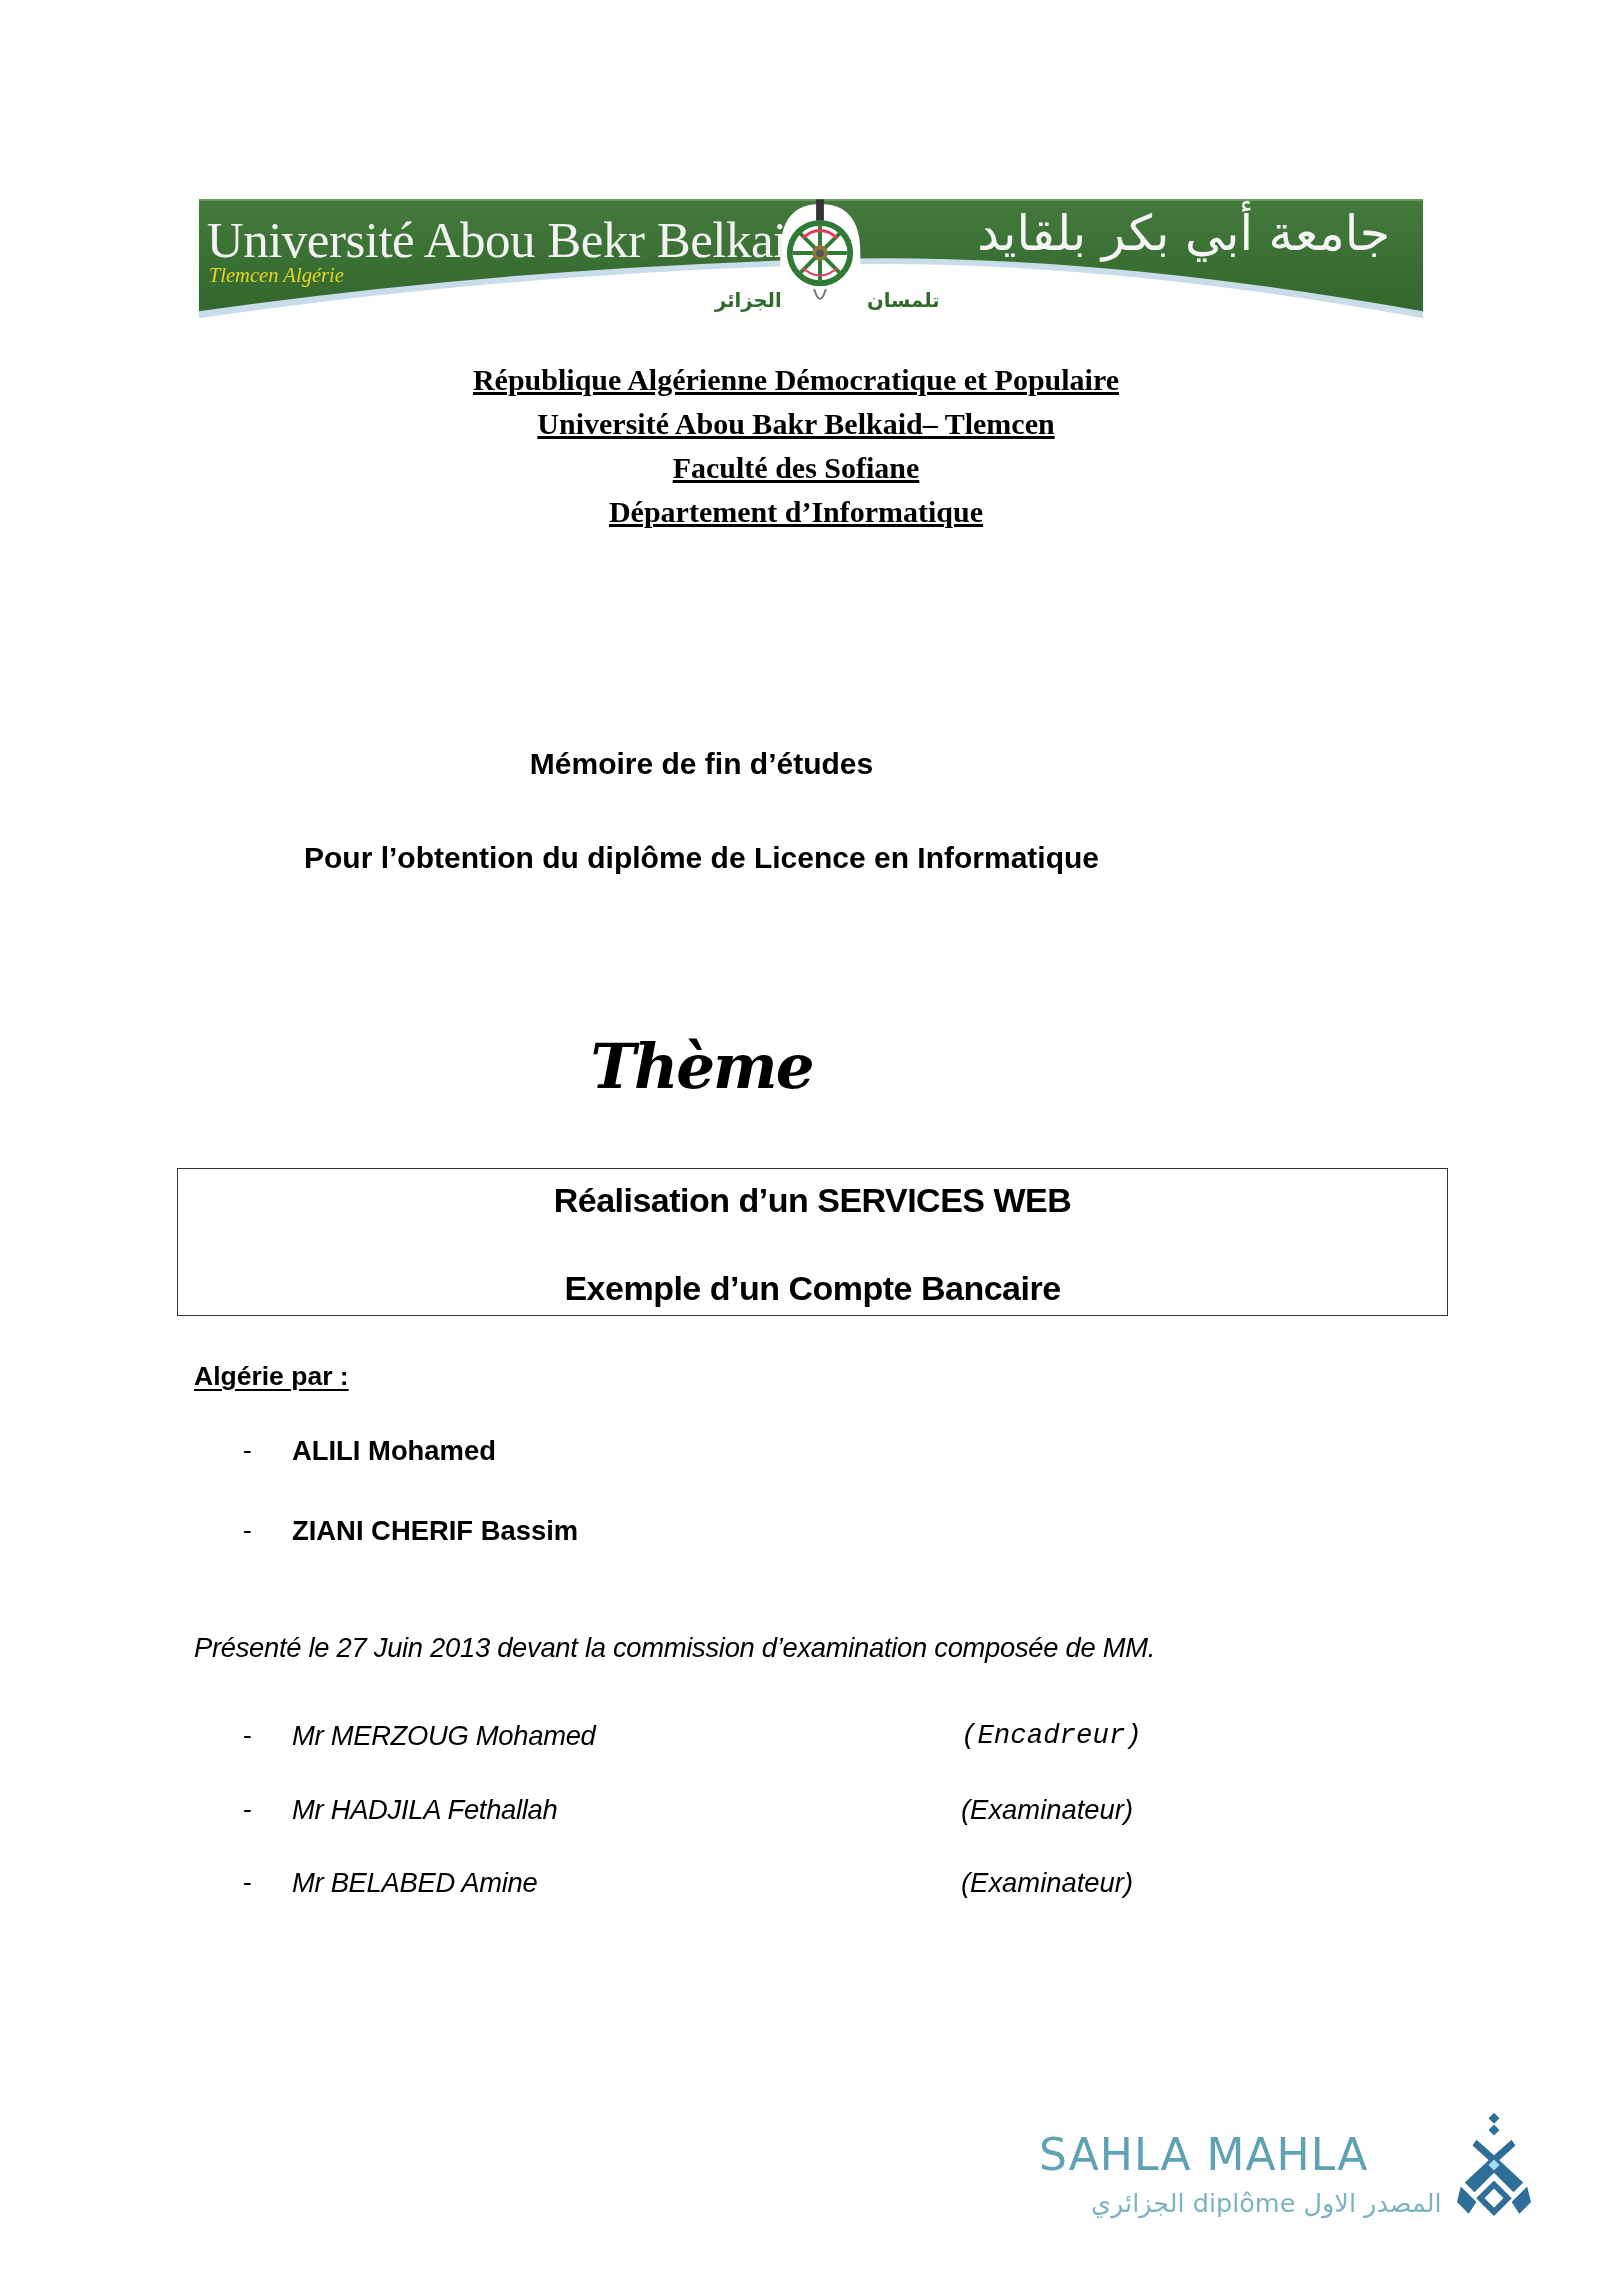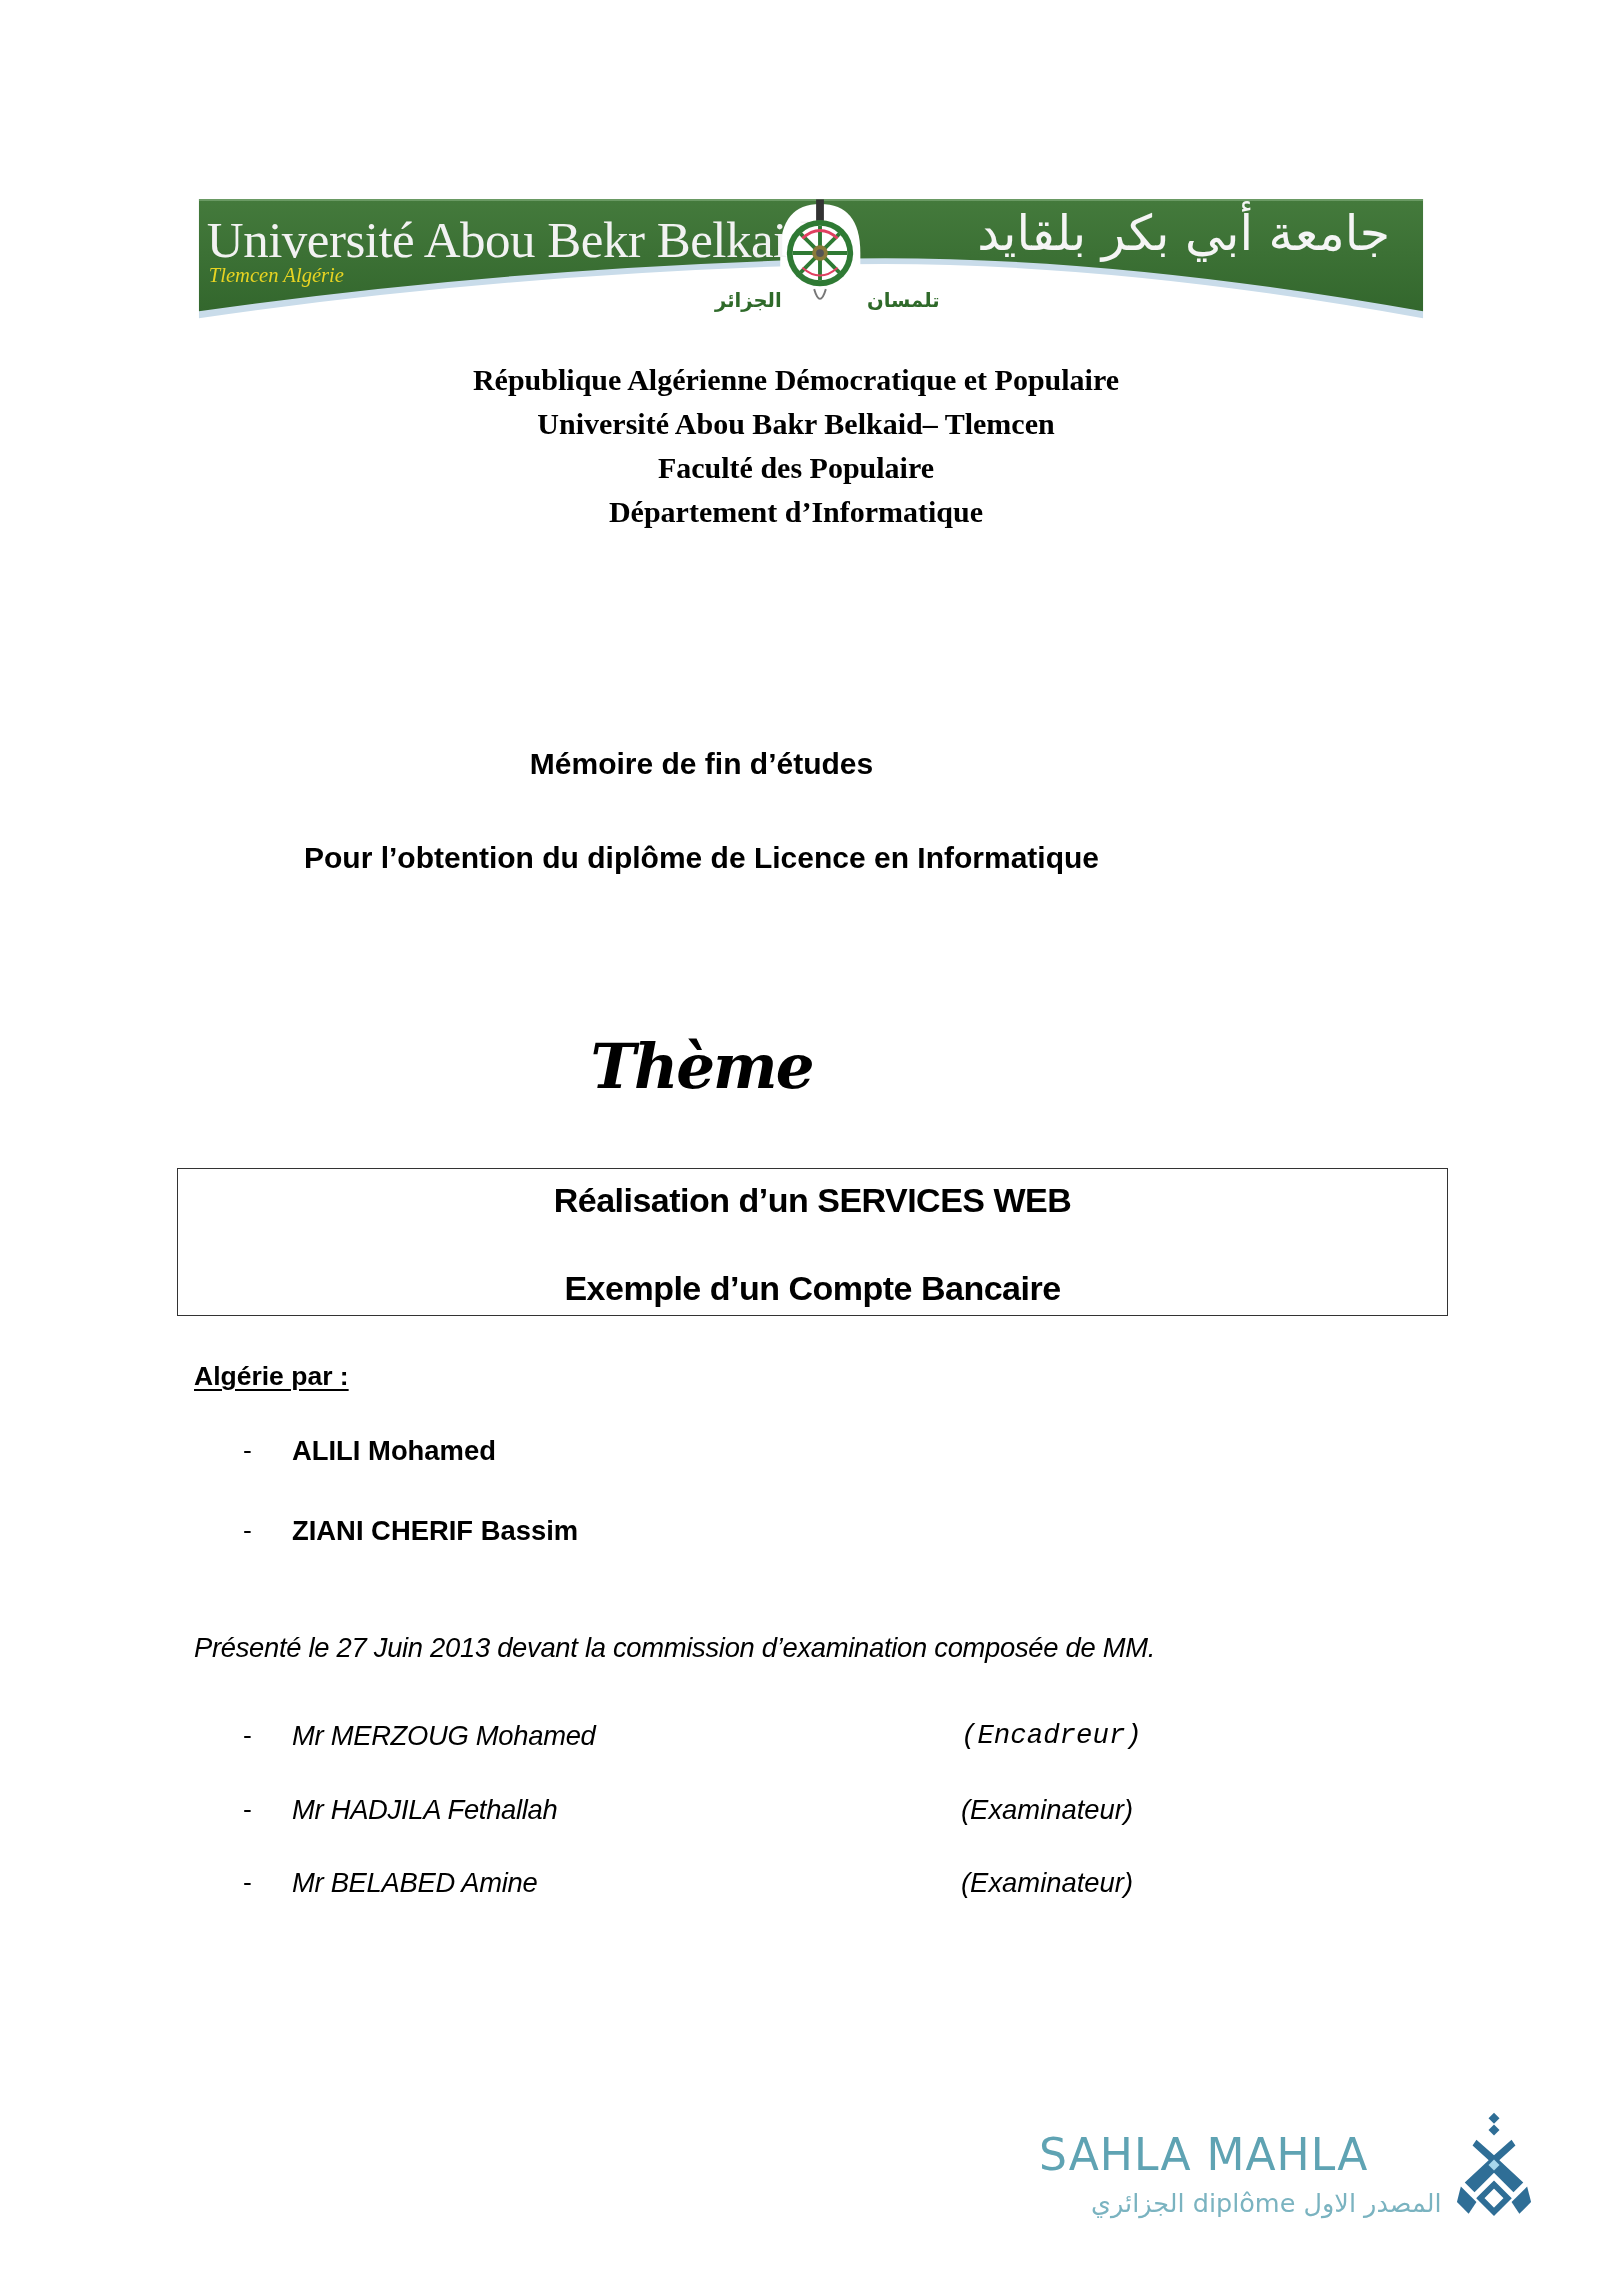--- a/index.html
+++ b/index.html
@@ -8,21 +8,21 @@
 
   
   #banner { left: 197px; top: 199px; width: 1228px; height: 127px; }
   #banner svg { display: block; }
   .banner-fr { left: 9.8px; top: 11.8px; font-family: "Liberation Serif", serif; font-size: 51px; color: #f2f2f2; letter-spacing: -0.5px; white-space: nowrap; }
   .banner-sub { left: 11.8px; top: 65px; font-family: "Liberation Serif", serif; font-style: italic; font-size: 20.6px; color: #e8d422; white-space: nowrap; }
   .banner-ar { right: 35px; top: 5.9px; font-family: "DejaVu Sans", sans-serif; font-size: 49px; color: #f5f5f5; white-space: nowrap; direction: rtl; }
   .banner-ar-small { top: 90px; font-family: "DejaVu Sans", sans-serif; font-weight: bold; font-size: 19.6px; color: #2f6a2a; white-space: nowrap; direction: rtl; }
 
   
-  .serif-head { left: 0; width: 1592px; text-align: center; font-family: "Liberation Serif", serif; font-weight: bold; font-size: 30px; line-height: 44px; }
+  .serif-head { left: 0; width: 1592px; text-align: center; font-family: "Liberation Serif", serif; font-weight: bold; font-size: 30px; line-height: 44px; text-decoration: underline; }
 
   .sans { font-family: "Liberation Sans", sans-serif; }
   .center { left: 0; width: 1403px; text-align: center; }
   .memoire { font-weight: bold; font-size: 30px; }
 
   .theme-word { font-family: "DejaVu Serif", serif; font-style: italic; font-weight: bold; font-size: 61px; letter-spacing: -2px; }
 
   #theme-box { left: 177px; top: 1168px; width: 1271px; height: 148px; border: 1.5px solid #333; box-sizing: border-box; }
   .box-line { left: 0; width: 100%; text-align: center; font-family: "Liberation Sans", sans-serif; font-weight: bold; font-size: 34px; letter-spacing: -0.5px; }
 
@@ -76,21 +76,21 @@
     <circle cx="40" cy="55" r="8" fill="#8a7a3a"></circle>
     <circle cx="40" cy="55" r="4" fill="#555"></circle>
     <path d="M34,92 Q40,112 46,92" stroke="#777" stroke-width="2" fill="none"></path>
   </svg>
   <span class="abs banner-ar-small" style="left:518px;">الجزائر</span>
   <span class="abs banner-ar-small" style="left:670px;">تلمسان</span>
 </div>
 
 <div class="abs serif-head" style="top:358px;">République  Algérienne Démocratique  et Populaire</div>
 <div class="abs serif-head" style="top:402px;">Université Abou Bakr Belkaid– Tlemcen</div>
-<div class="abs serif-head" style="top:446px;">Faculté des Populaire</div>
+<div class="abs serif-head" style="top:446px;">Faculté des Sofiane</div>
 <div class="abs serif-head" style="top:490px;">Département d’Informatique</div>
 
 <div class="abs center sans memoire" style="top:747px;">Mémoire de fin d’études</div>
 <div class="abs center sans memoire" style="top:841px;">Pour l’obtention du diplôme de Licence en Informatique</div>
 
 <div class="abs center theme-word" style="top:1031px;">Thème</div>
 
 <div id="theme-box" class="abs">
   <div class="abs box-line" style="top:11.8px;">Réalisation d’un SERVICES WEB</div>
   <div class="abs box-line" style="top:100px;">Exemple d’un Compte Bancaire</div>

